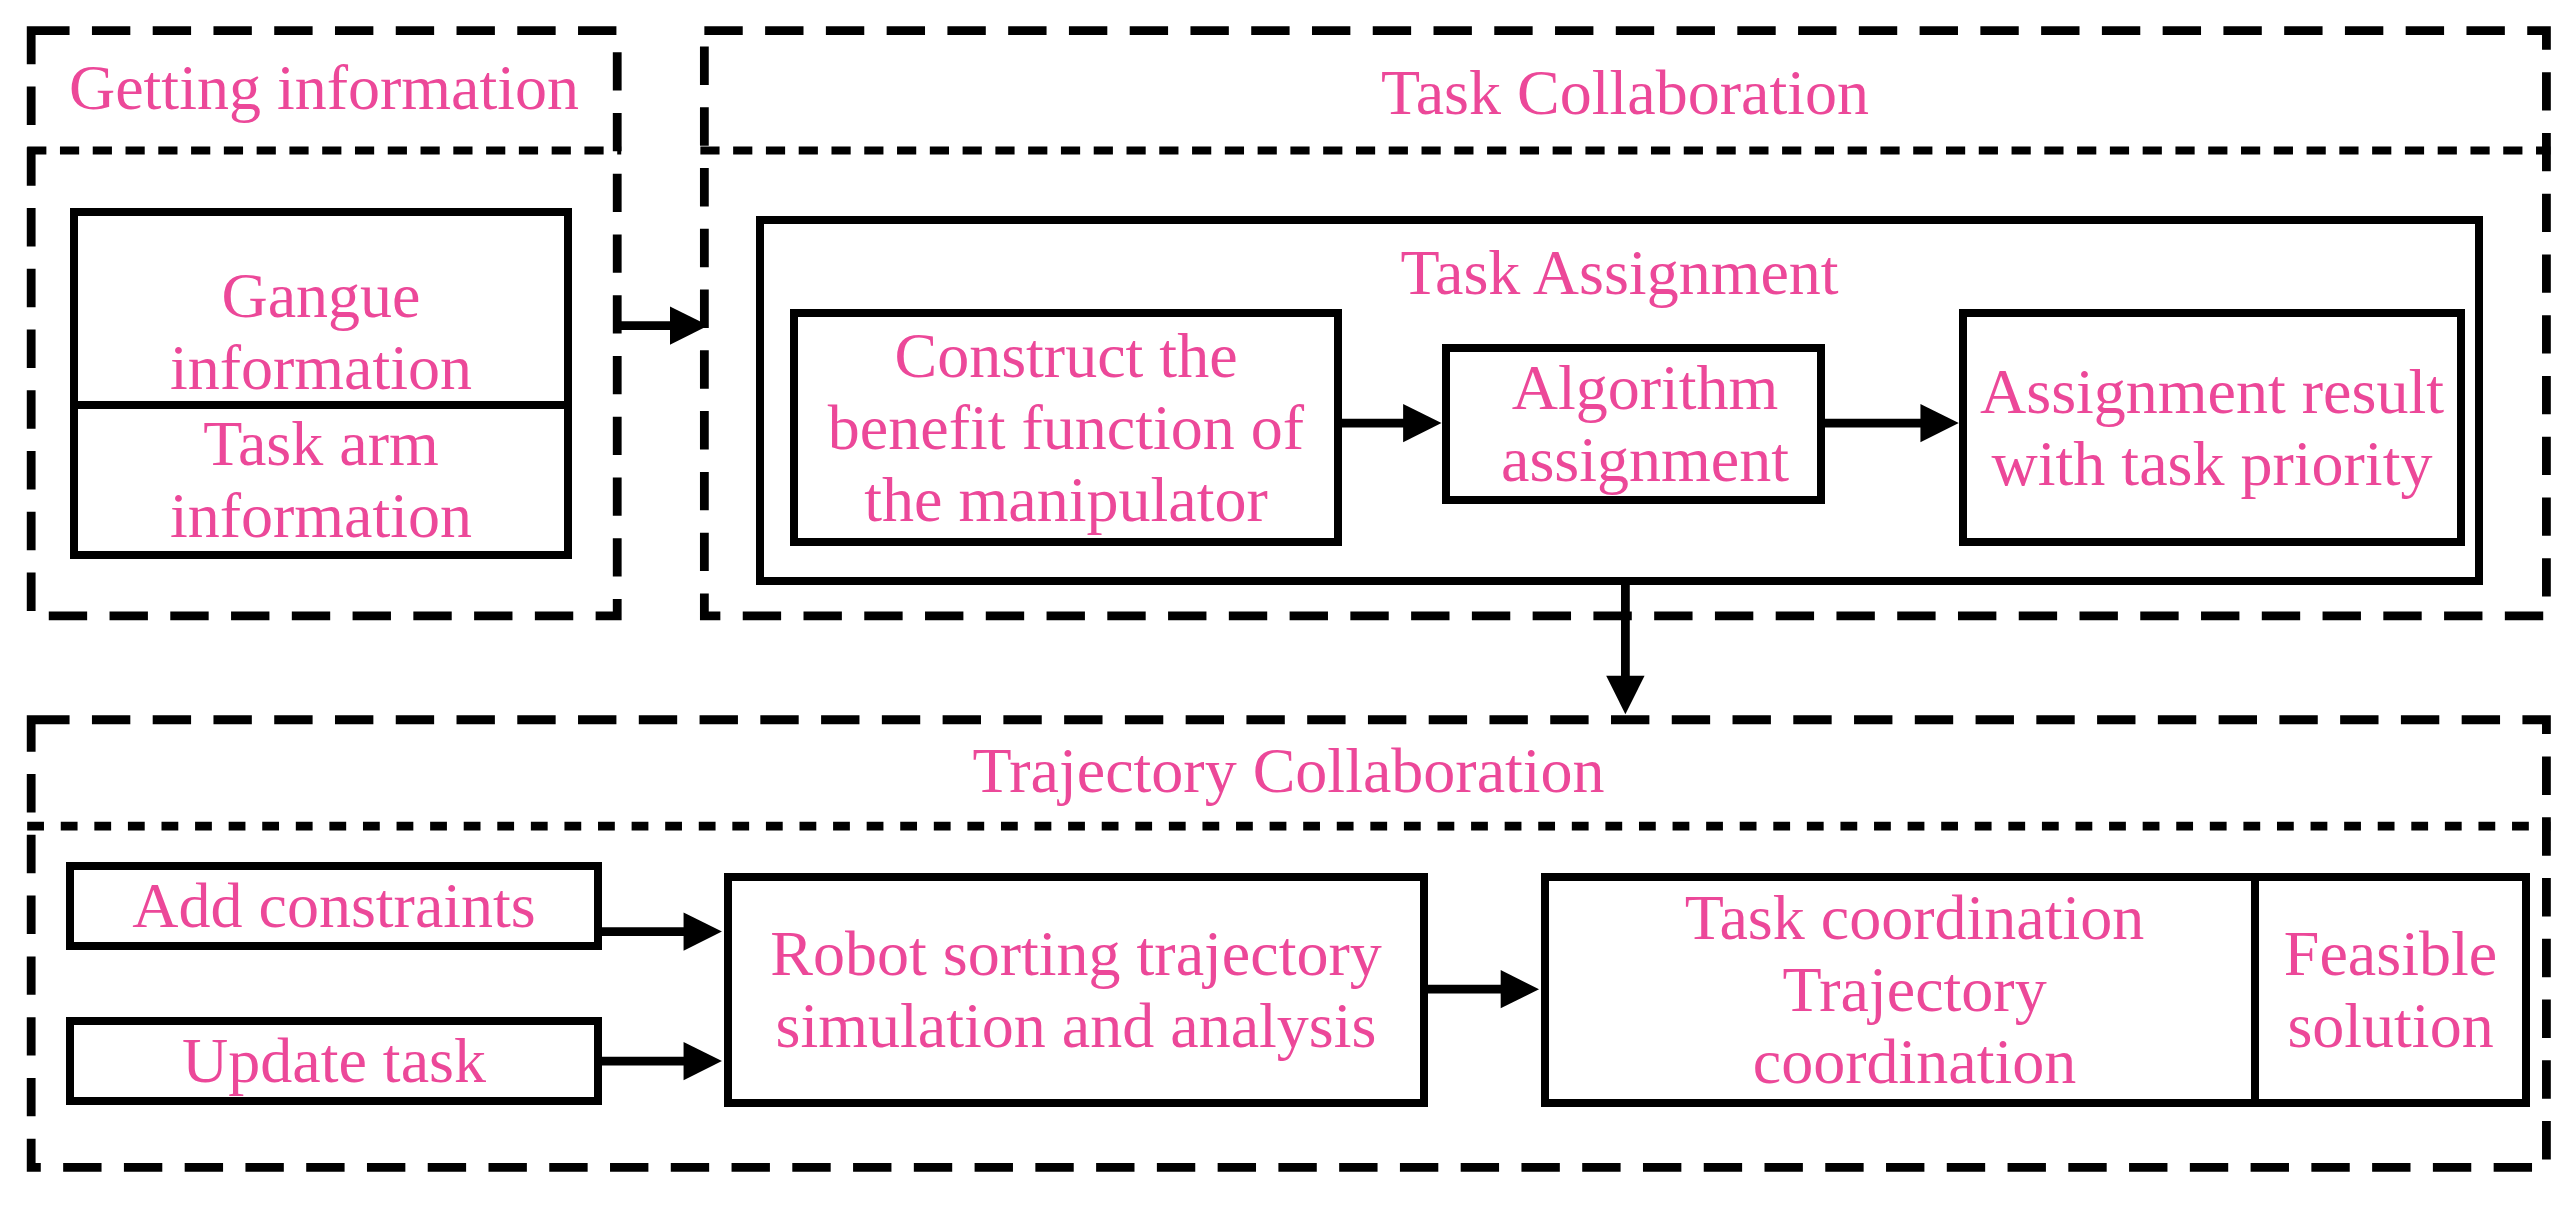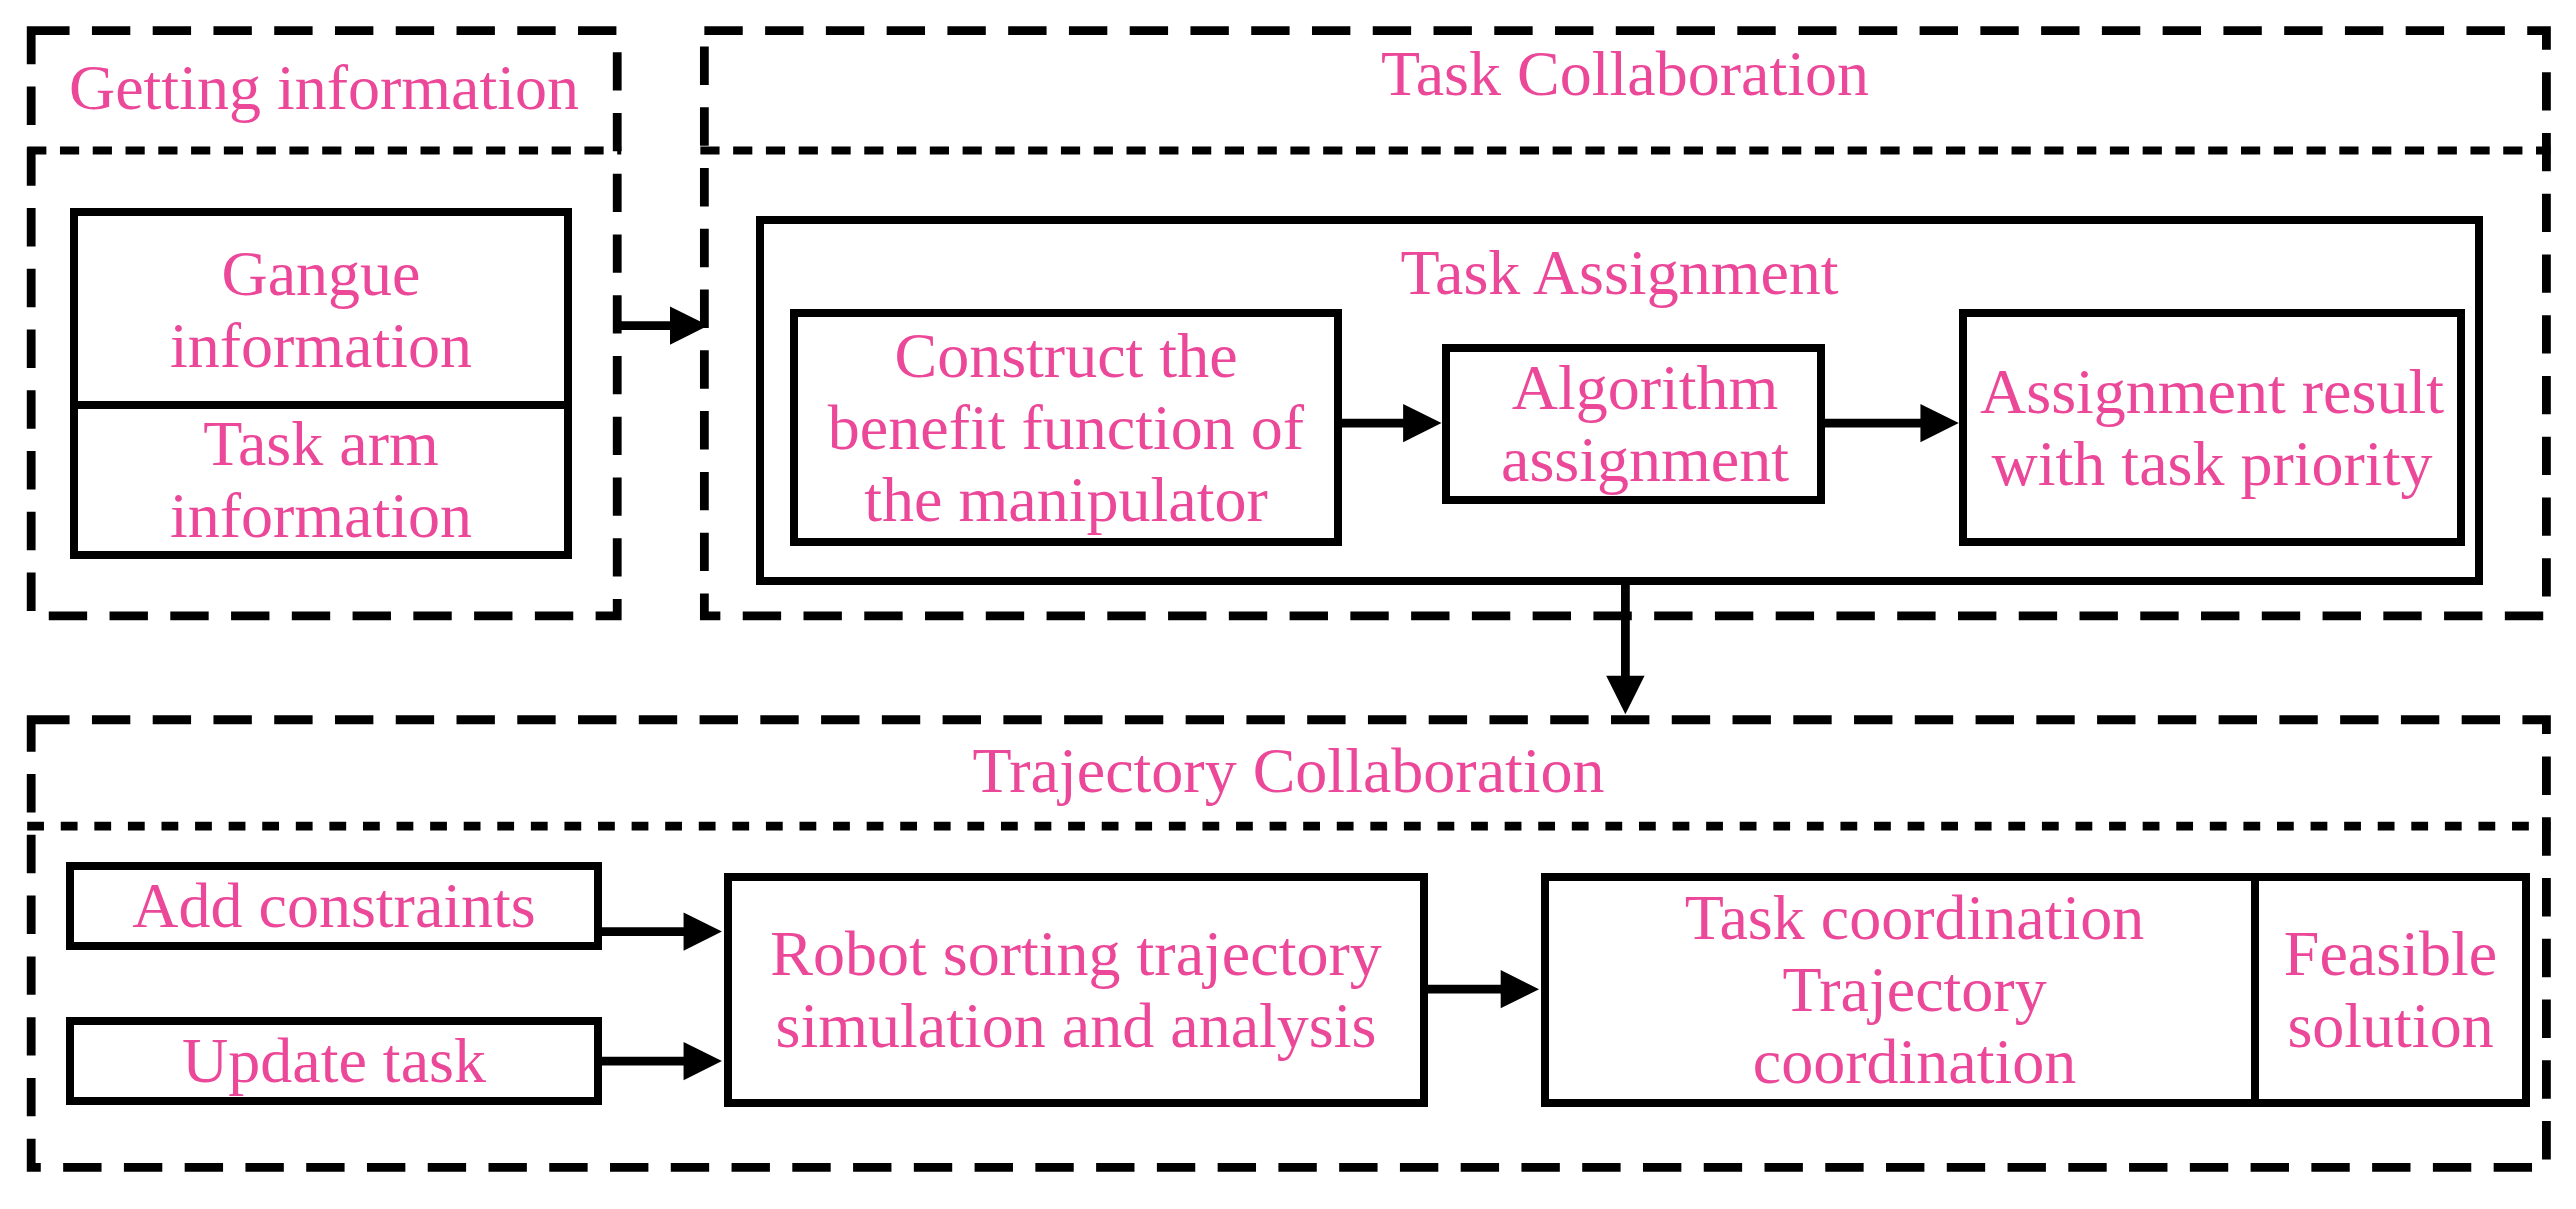--- a/index.html
+++ b/index.html
@@ -72,31 +72,31 @@
       <polygon points="1877,1213 1877,1261 1925,1237" fill="#000000"></polygon>
     </g>
     <g>
       <line x1="2719" y1="1237" x2="2770" y2="1237" stroke="#000000" stroke-width="11"></line>
       <polygon points="2768,1213 2768,1261 2816,1237" fill="#000000"></polygon>
     </g>
   </svg>
 
   <div class="section-title" style="left:27px;top:29px;width:594px;height:118px;">Getting information</div>
 
-  <div class="node" style="left:70px;top:208px;width:502px;height:204px;">
+  <div class="node" style="left:70px;top:208px;width:502px;height:204px;justify-content:flex-end;">
     <div class="ln">Gangue</div>
     <div class="ln">information</div>
   </div>
 
   <div class="node" style="left:70px;top:401px;width:502px;height:158px;">
     <div class="ln">Task arm</div>
     <div class="ln">information</div>
   </div>
 
-  <div class="section-title" style="left:700px;top:15px;width:1850px;height:118px;">Task Collaboration</div>
+  <div class="section-title" style="left:700px;top:34px;width:1850px;height:118px;">Task Collaboration</div>
 
   <div class="group" style="left:756px;top:216px;width:1727px;height:369px;"></div>
 
   <div class="section-title" style="left:756px;top:229px;width:1727px;height:88px;">Task Assignment</div>
 
   <div class="node" style="left:790px;top:309px;width:552px;height:237px;">
     <div class="ln">Construct the</div>
     <div class="ln">benefit function of</div>
     <div class="ln">the manipulator</div>
   </div>

